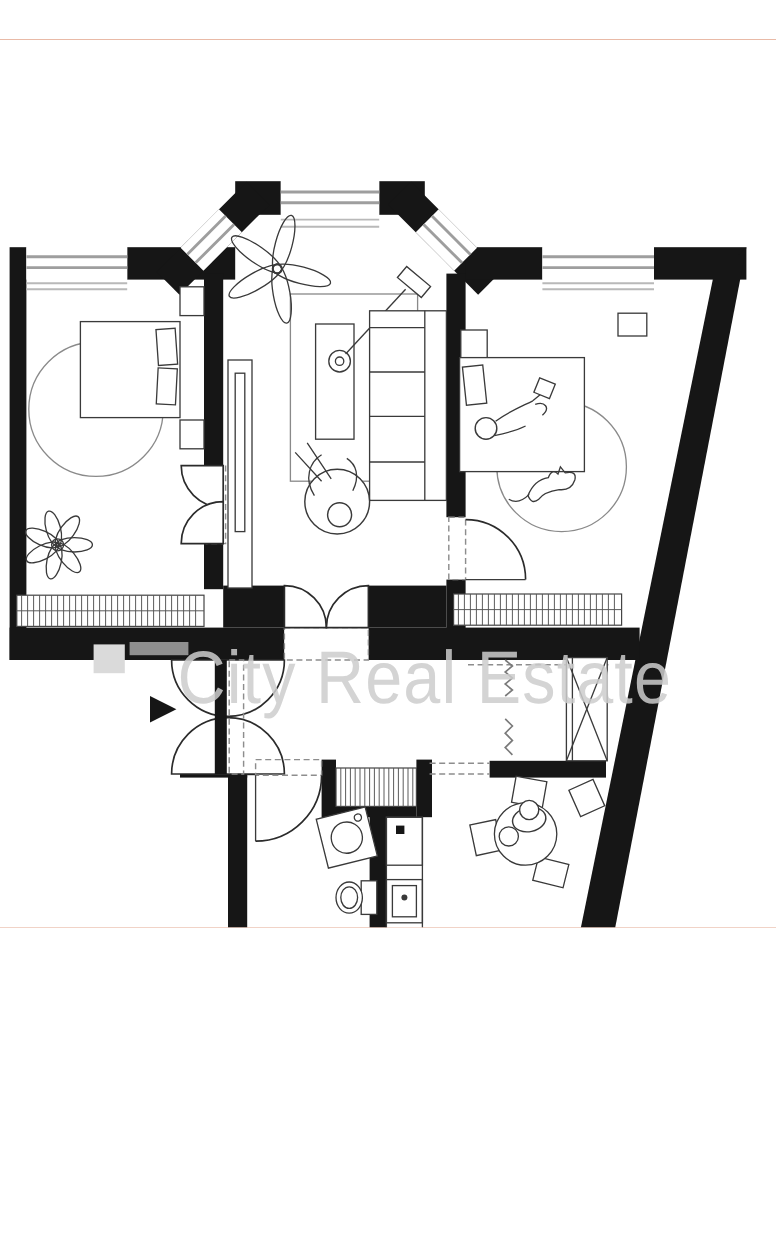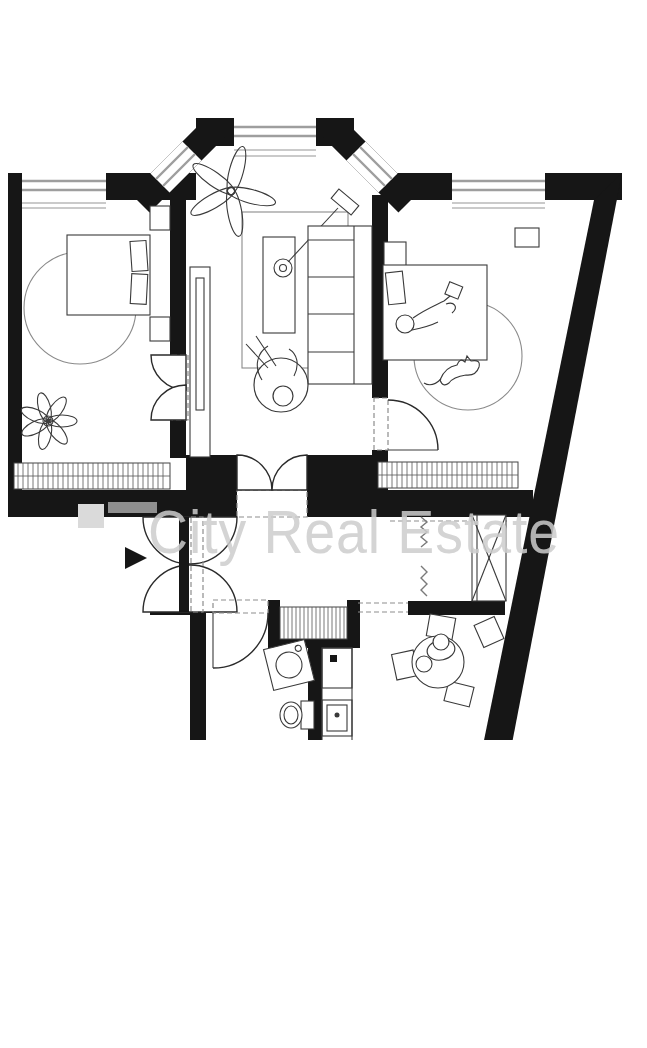--- a/index.html
+++ b/index.html
@@ -1,17 +1,17 @@
 <!DOCTYPE html>
 <html><head>
 <meta charset="utf-8">
 <style>
   html,body{margin:0;padding:0;background:#ffffff;}
   .page{position:relative;width:647px;height:740px;background:#c2410c;overflow:hidden;
-        font-family:"Liberation Sans",sans-serif;}
+        font-family:"Liberation Sans",sans-serif;margin-top:33px;}
   svg{position:absolute;left:0;top:0;}
   .wall{fill:#161616;stroke:none;}
   .wallline{stroke:#161616;fill:none;}
   .furn{fill:#ffffff;stroke:#3a3a3a;stroke-width:1.1;}
   .furnline{fill:none;stroke:#3a3a3a;stroke-width:1.1;}
   .rug{fill:none;stroke:#8a8a8a;stroke-width:1.1;}
   .win{fill:#ffffff;stroke:none;}
   .winstripe{stroke:#9e9e9e;stroke-width:2.4;fill:none;}
   .sill{stroke:#b9b9b9;stroke-width:1.6;fill:none;}
   .doorarc{fill:#ffffff;stroke:#2b2b2b;stroke-width:1.4;}

